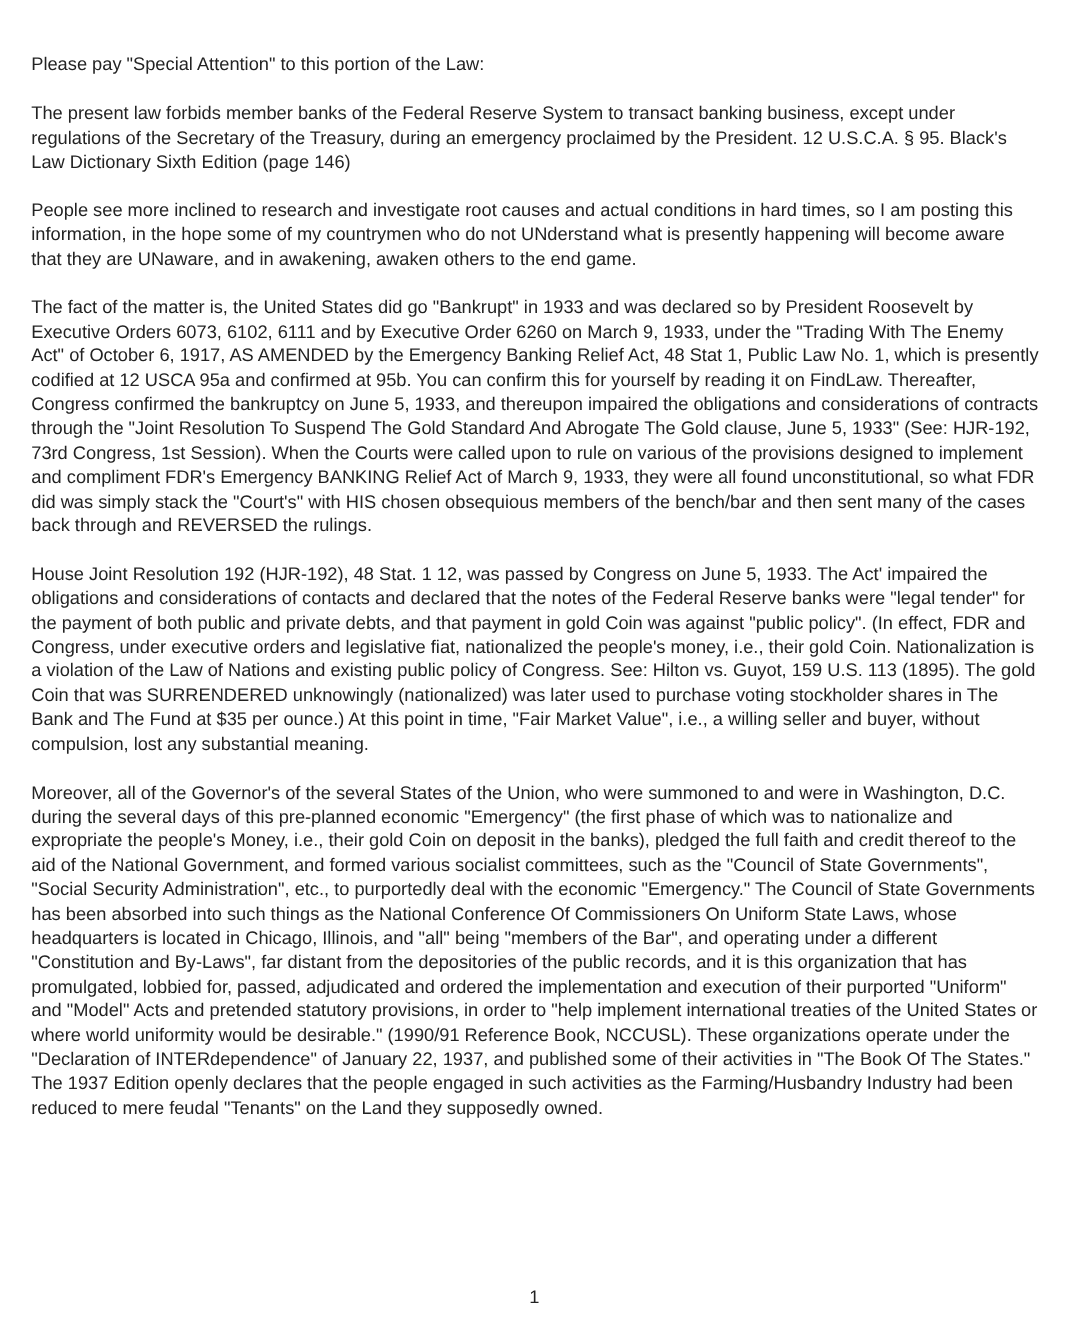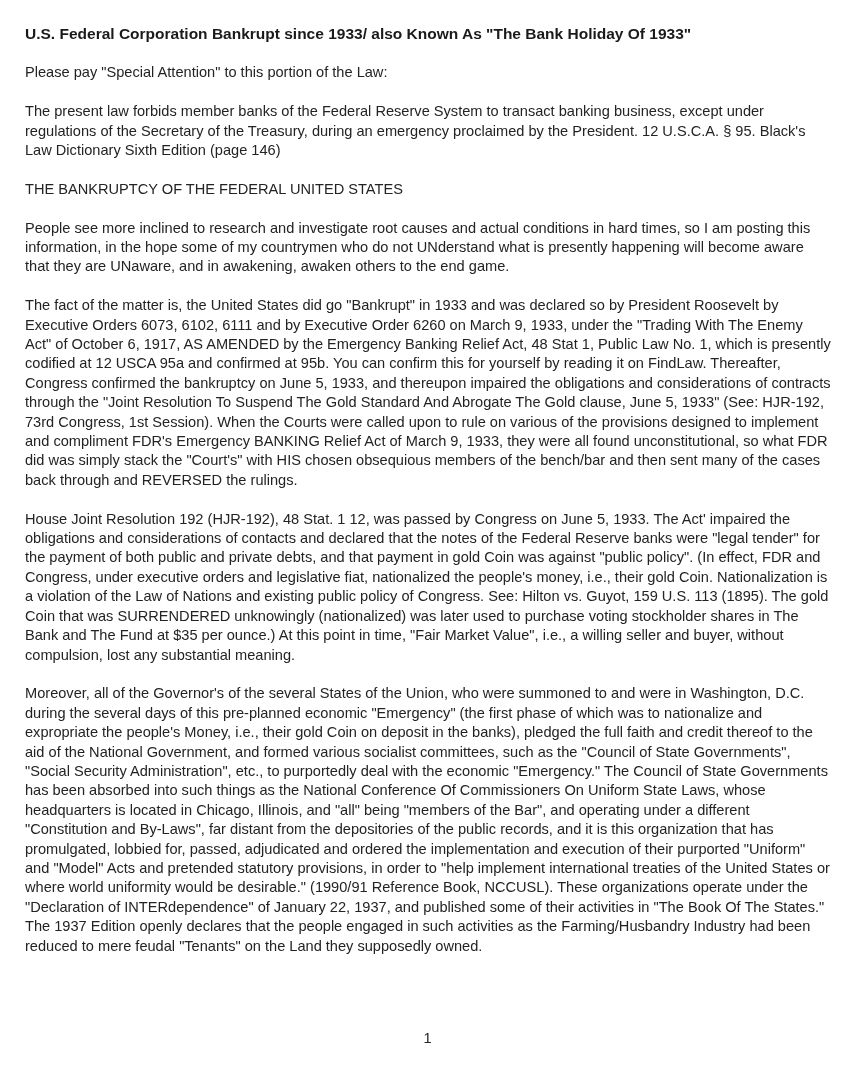--- a/index.html
+++ b/index.html
@@ -44,27 +44,25 @@
     font-size: 14.6px;
     line-height: 19.4px;
     color: #232323;
   }
 </style>
 </head>
 <body>
 
 <div class="page">
   <div class="content">
-    <h1 class="doc-title">U.S. Federal Corporation Bankrupt since 1933/ also Known As "The Bank Holiday Of 1933"</h1>
 
     <p class="body-par">Please pay "Special Attention" to this portion of the Law:</p>
 
     <p class="body-par">The present law forbids member banks of the Federal Reserve System to transact banking business, except under regulations of the Secretary of the Treasury, during an emergency proclaimed by the President. 12 U.S.C.A. § 95. Black's Law Dictionary Sixth Edition (page 146)</p>
 
-    <p class="body-par">THE BANKRUPTCY OF THE FEDERAL UNITED STATES</p>
 
     <p class="body-par">People see more inclined to research and investigate root causes and actual conditions in hard times, so I am posting this information, in the hope some of my countrymen who do not UNderstand what is presently happening will become aware that they are UNaware, and in awakening, awaken others to the end game.</p>
 
 
     <p class="body-par">The fact of the matter is, the United States did go "Bankrupt" in 1933 and was declared so by President Roosevelt by Executive Orders 6073, 6102, 6111 and by Executive Order 6260 on March 9, 1933, under the "Trading With The Enemy Act" of October 6, 1917, AS AMENDED by the Emergency Banking Relief Act, 48 Stat 1, Public Law No. 1, which is presently codified at 12 USCA 95a and confirmed at 95b. You can confirm this for yourself by reading it on FindLaw. Thereafter, Congress confirmed the bankruptcy on June 5, 1933, and thereupon impaired the obligations and considerations of contracts through the "Joint Resolution To Suspend The Gold Standard And Abrogate The Gold clause, June 5, 1933" (See: HJR-192, 73rd Congress, 1st Session). When the Courts were called upon to rule on various of the provisions designed to implement and compliment FDR's Emergency BANKING Relief Act of March 9, 1933, they were all found unconstitutional, so what FDR did was simply stack the "Court's" with HIS chosen obsequious members of the bench/bar and then sent many of the cases back through and REVERSED the rulings.</p>
 
     <p class="body-par">House Joint Resolution 192 (HJR-192), 48 Stat. 1 12, was passed by Congress on June 5, 1933. The Act' impaired the obligations and considerations of contacts and declared that the notes of the Federal Reserve banks were "legal tender" for the payment of both public and private debts, and that payment in gold Coin was against "public policy". (In effect, FDR and Congress, under executive orders and legislative fiat, nationalized the people's money, i.e., their gold Coin. Nationalization is a violation of the Law of Nations and existing public policy of Congress. See: Hilton vs. Guyot, 159 U.S. 113 (1895). The gold Coin that was SURRENDERED unknowingly (nationalized) was later used to purchase voting stockholder shares in The Bank and The Fund at $35 per ounce.) At this point in time, "Fair Market Value", i.e., a willing seller and buyer, without compulsion, lost any substantial meaning.</p>
 
     <p class="body-par">Moreover, all of the Governor's of the several States of the Union, who were summoned to and were in Washington, D.C. during the several days of this pre-planned economic "Emergency" (the first phase of which was to nationalize and expropriate the people's Money, i.e., their gold Coin on deposit in the banks), pledged the full faith and credit thereof to the aid of the National Government, and formed various socialist committees, such as the "Council of State Governments", "Social Security Administration", etc., to purportedly deal with the economic "Emergency." The Council of State Governments has been absorbed into such things as the National Conference Of Commissioners On Uniform State Laws, whose headquarters is located in Chicago, Illinois, and "all" being "members of the Bar", and operating under a different "Constitution and By-Laws", far distant from the depositories of the public records, and it is this organization that has promulgated, lobbied for, passed, adjudicated and ordered the implementation and execution of their purported "Uniform" and "Model" Acts and pretended statutory provisions, in order to "help implement international treaties of the United States or where world uniformity would be desirable." (1990/91 Reference Book, NCCUSL). These organizations operate under the "Declaration of INTERdependence" of January 22, 1937, and published some of their activities in "The Book Of The States." The 1937 Edition openly declares that the people engaged in such activities as the Farming/Husbandry Industry had been reduced to mere feudal "Tenants" on the Land they supposedly owned.</p>
   </div>

